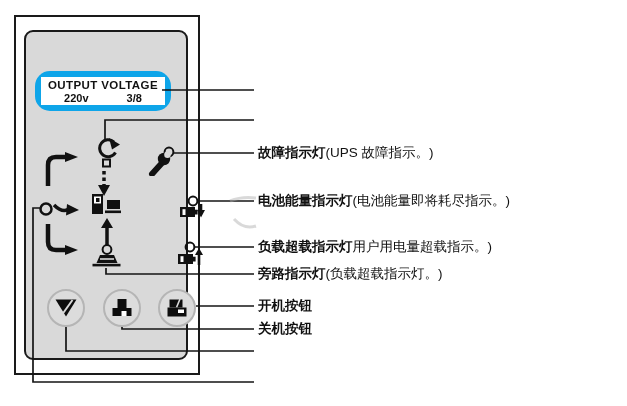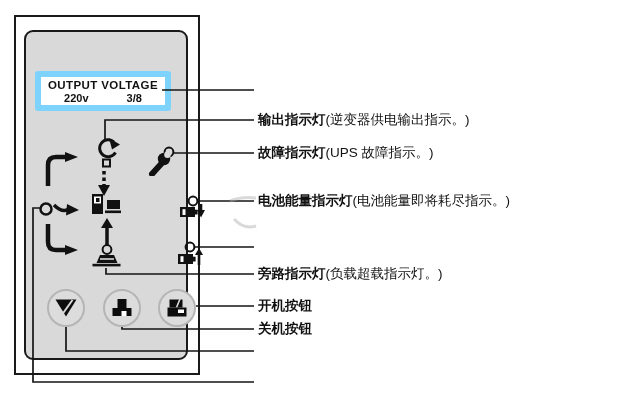--- a/index.html
+++ b/index.html
@@ -4,22 +4,22 @@
 <style>
   html,body{margin:0;padding:0;background:#fff;}
   body{font-family:"Liberation Sans","DejaVu Sans",sans-serif;color:#111;}
   #canvas{position:relative;width:627px;height:406px;background:#fff;overflow:hidden;}
 
   .outer-frame{position:absolute;left:14px;top:15px;width:182px;height:356px;
     border:2px solid #1a1a1a;background:#fff;}
   .inner-panel{position:absolute;left:24px;top:30px;width:160px;height:326px;
     border:2px solid #1a1a1a;border-radius:9px;background:#d9d9d9;}
 
-  .lcd{position:absolute;left:35px;top:71px;width:136px;height:40px;background:#7dd3fc;
-    border-radius:3px;display:flex;align-items:center;justify-content:center;}
+  .lcd{position:absolute;left:35px;top:71px;width:136px;height:40px;background:#0ea5e9;
+    border-radius:15px;display:flex;align-items:center;justify-content:center;}
   .lcd-inner{width:124px;height:28px;background:#ffffff;display:flex;flex-direction:column;
     justify-content:center;}
   .lcd-line1{font-weight:bold;font-size:11.5px;line-height:13px;text-align:center;letter-spacing:.4px;}
   .lcd-line2{display:flex;justify-content:center;gap:38px;font-weight:bold;font-size:11px;line-height:12px;}
 
   .icon{position:absolute;}
   .icon svg{display:block;}
 
   .btn{position:absolute;width:38px;height:38px;border-radius:50%;border:2px solid #b5b5b5;
     background:#dcdcdc;box-sizing:border-box;display:flex;align-items:center;justify-content:center;
@@ -179,29 +179,29 @@
       <polyline points="66,327 66,351 254,351"></polyline>
       <polyline points="41,208 33,208 33,382 254,382"></polyline>
     </g>
     <g stroke="#adadad" stroke-width="3" fill="none" opacity="0.45">
       <path d="M230,201 q12,-5 26,-3"></path>
       <path d="M234,219 q10,11 22,7"></path>
       <path d="M295,199 l16,-2"></path>
     </g>
   </svg>
 
-  <div class="label" style="top:110px">
-    <b>输出指示灯</b><span>(逆变器供电输出指示。)</span>
-  </div>
   <div class="label" style="top:143px">
     <b>故障指示灯</b><span>(UPS 故障指示。)</span>
   </div>
   <div class="label" style="top:191px">
     <b>电池能量指示灯</b><span>(电池能量即将耗尽指示。)</span>
   </div>
+  <div class="label" style="top:237px">
+    <b>负载超载指示灯</b><span>用户用电量超载指示。)</span>
+  </div>
   <div class="label" style="top:264px">
     <b>旁路指示灯</b><span>(负载超载指示灯。)</span>
   </div>
   <div class="label" style="top:319px">
     <b>关机按钮</b><span></span>
   </div>
   <div class="label" style="top:296px">
     <b>开机按钮</b><span></span>
   </div>
 

